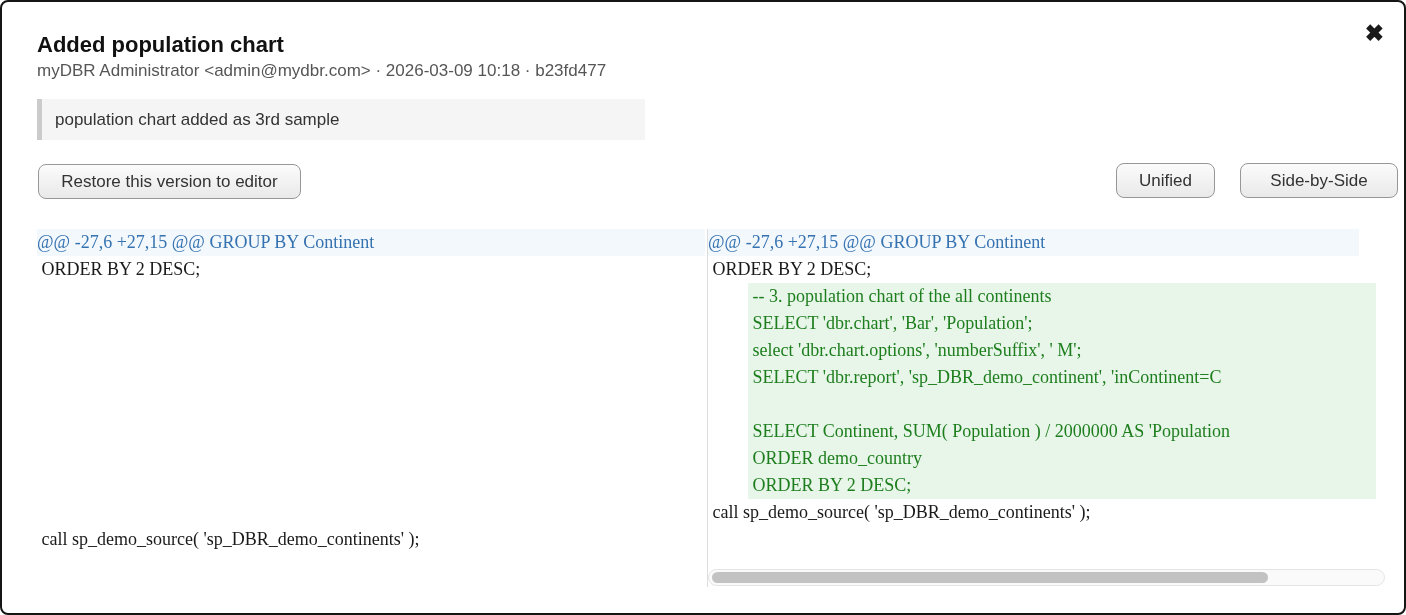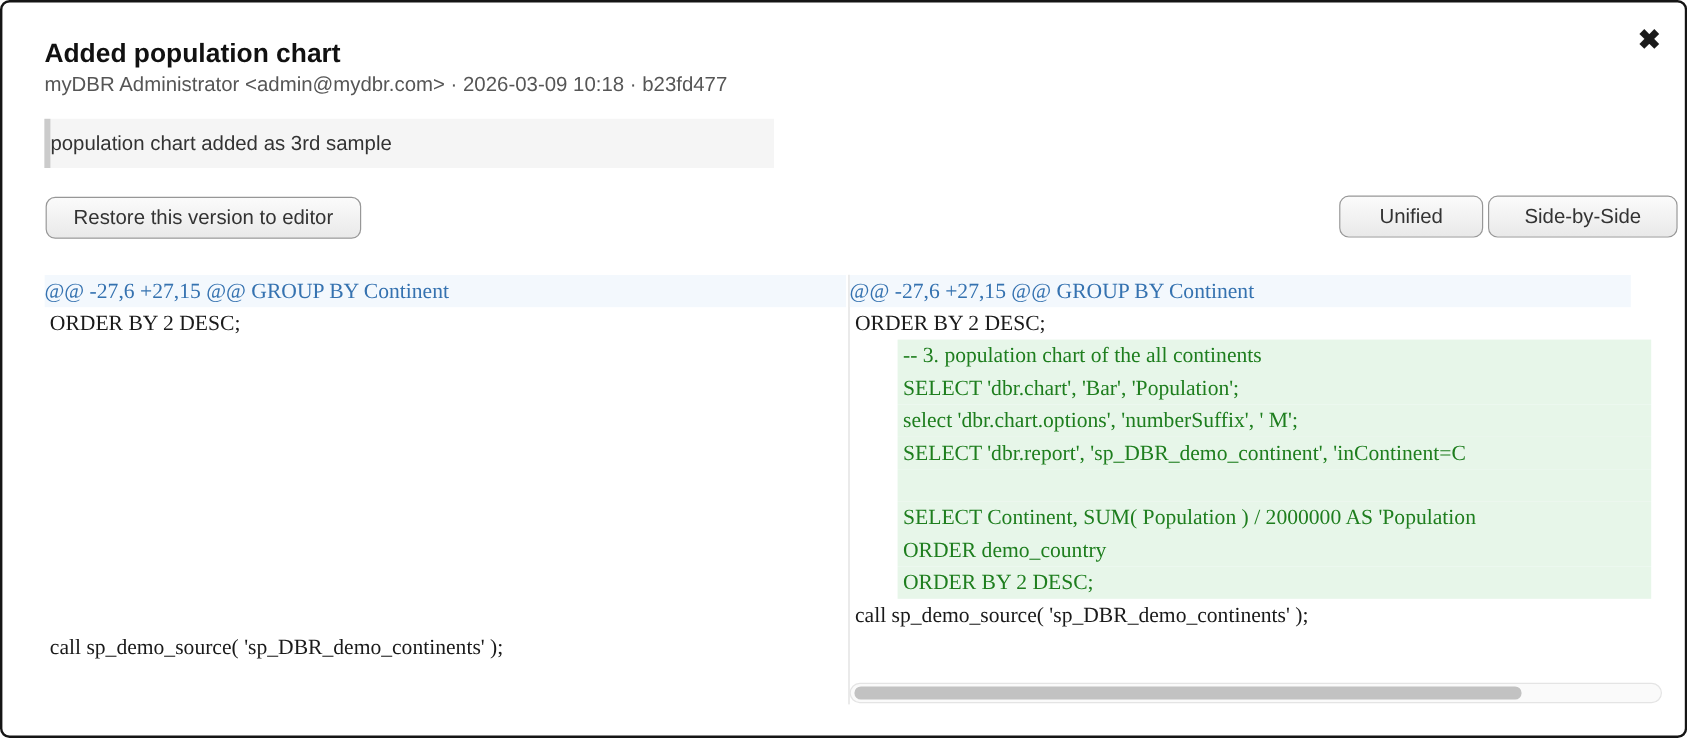--- a/index.html
+++ b/index.html
@@ -26,34 +26,35 @@
     font-size: 23px; font-weight: bold; color: #1a1a1a;
     line-height: 1; cursor: pointer; border: none; background: transparent;
     padding: 4px;
   }
   .comment-box {
     position: absolute; left: 35px; top: 97px;
     width: 608px; height: 41px; box-sizing: border-box;
     background: #f5f5f5;
     border-left: 5px solid #cbcbcb;
     display: flex; align-items: center;
+    padding-left: 13px;
     font-size: 17px; color: #333;
   }
   .btn {
     position: absolute;
     height: 35px; box-sizing: border-box;
     border: 1px solid #979797; border-radius: 8px;
     background: linear-gradient(#fbfbfb, #e9e9e9);
     font-family: "Liberation Sans", sans-serif;
     font-size: 17px; color: #333;
     cursor: pointer;
     display: inline-flex; align-items: center; justify-content: center;
   }
   .restore-btn { left: 36px; top: 162px; width: 263px; }
-  .unified-btn { left: 1114px; top: 161px; width: 120px; }
+  .unified-btn { left: 1114px; top: 161px; width: 99px; }
   .sbs-btn     { left: 1238px; top: 161px; width: 158px; }
 
   .diff-panel {
     position: absolute; top: 227px;
     font-family: "DejaVu Sans Mono", monospace;
     font-size: 18px;
   }
   .diff-left  { left: 35px;  width: 655px; height: 358px; }
   .diff-right {
     left: 705px; width: 678px; height: 358px;

